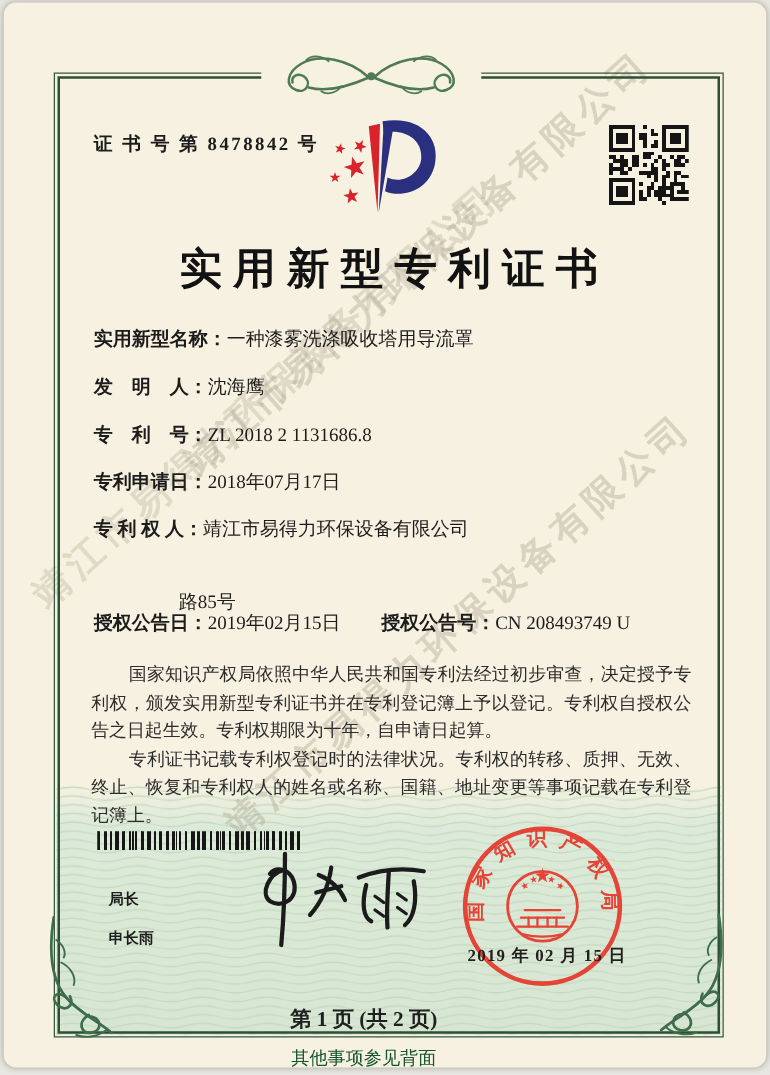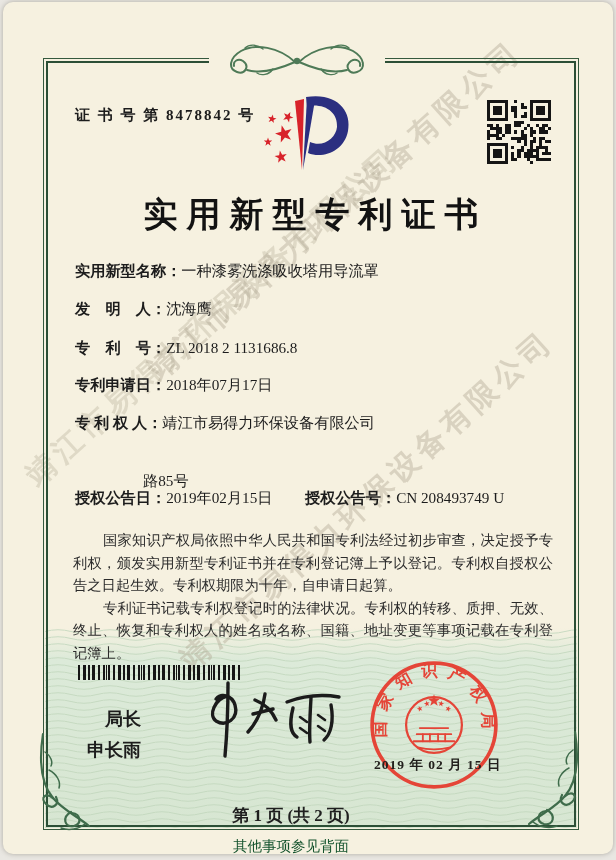--- a/index.html
+++ b/index.html
@@ -72,21 +72,21 @@
     text-indent:2.1em; text-align:justify;
     font-size:14.3px; line-height:22.6px; color:#2b2b2b; font-weight:500;
   }
 
   .barcode {
     position:absolute; left:75px; top:663px; width:162px; height:15px;
     background-image:
       repeating-linear-gradient(90deg,#161616 0 2px,rgba(0,0,0,0) 2px 5px),
       repeating-linear-gradient(90deg,#161616 0 1px,rgba(0,0,0,0) 1px 7px);
   }
-  .signer { position:absolute; left:84px; top:702px; font-size:18px; line-height:31px; color:#1d1d1d; font-weight:600;text-align:right; }
+  .signer { position:absolute; left:84px; top:702px; font-size:12px; line-height:31px; color:#1d1d1d; font-weight:600; }
   .signature { position:absolute; left:190px; top:674px; width:168px; height:92px; z-index:6; }
 
   .seal { position:absolute; left:362px; top:654px; width:138px; height:138px; opacity:.93; z-index:5; }
   .seal-date {
     position:absolute; left:371px; top:740px; z-index:6;
     font-size:13.5px; letter-spacing:1px; color:#22201d; font-weight:600;margin-top:14px;
   }
 
   .page-info {
     position:absolute; left:20px; top:802px; width:536px; text-align:center;

